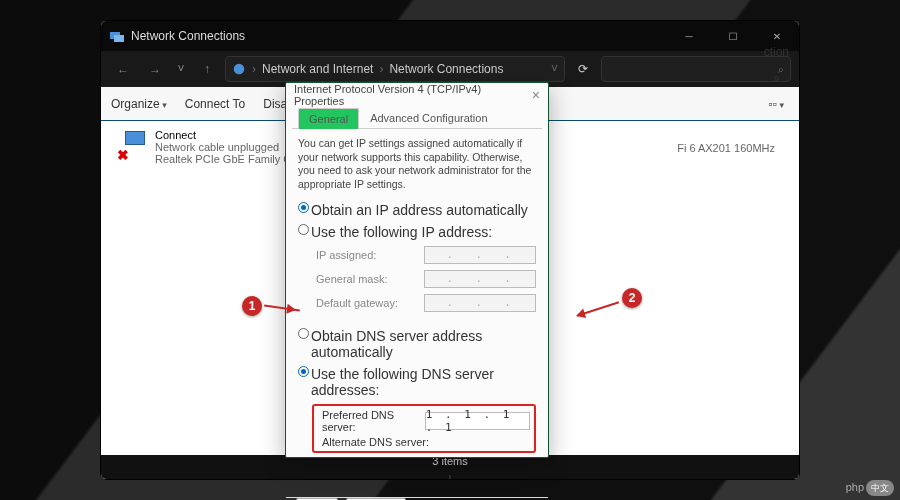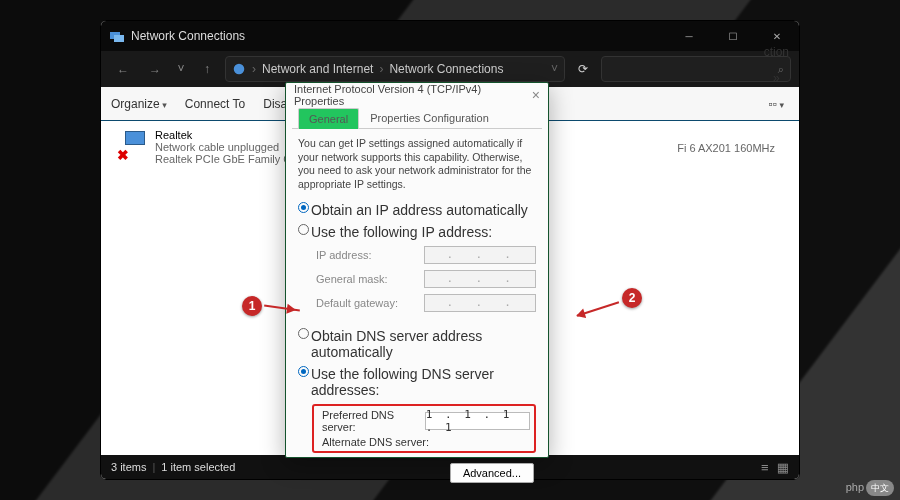--- a/index.html
+++ b/index.html
@@ -39,21 +39,21 @@
 .content { flex: 1; background: #fff; position: relative; padding: 8px 14px; }
 .conn-row { display: flex; gap: 6px; align-items: flex-start; font-size: 11px; color: #333; }
 .conn-icon { width: 34px; height: 30px; position: relative; }
 .conn-icon .pc { width: 20px; height: 14px; background: #4a90d9; border: 1px solid #2a5a8a; position: absolute; top: 2px; left: 10px; }
 .conn-icon .x { position: absolute; top: 18px; left: 2px; color: #d00; font-weight: bold; font-size: 14px; }
 .conn-info .title { color: #000; }
 .conn-info .sub { color: #666; }
 .wifi-label { position: absolute; top: 21px; right: 24px; font-size: 11px; color: #666; }
 
 .statusbar { height: 24px; background: #111; color: #ddd; font-size: 11px; display: flex;
-  align-items: center; padding: 0 10px; gap: 6px; }
+  align-items: center; padding: 0 10px; gap: 6px; flex-direction: column; }
 .statusbar .divider { color: #555; }
 .statusbar .right { margin-left: auto; display: flex; gap: 8px; color: #888; font-size: 13px; }
 
 
 .dialog { position: absolute; top: 82px; left: 285px; width: 264px; height: 376px;
   background: #fbfbfb; border: 1px solid #14532d; border-radius: 2px; box-shadow: 0 6px 24px rgba(0,0,0,0.3);
   display: flex; flex-direction: column; font-size: 11px; color: #333; }
 .dlg-title { height: 26px; display: flex; align-items: center; padding: 0 8px; font-size: 11px; color: #444; }
 .dlg-title .x { margin-left: auto; color: #888; font-size: 14px; }
 .dlg-tabs { display: flex; padding-left: 6px; border-bottom: 1px solid #ccc; margin: 0 6px; }
@@ -141,21 +141,21 @@
     </div>
   </div>
 
   <div class="content">
     <div class="conn-row">
       <div class="conn-icon">
         <div class="pc"></div>
           <div class="x">✖</div>
       </div>
       <div class="conn-info">
-        <div class="title">Realtek</div>
+        <div class="title">Connect</div>
         <div class="sub">Network cable unplugged</div>
         <div class="sub">Realtek PCIe GbE Family Contr</div>
       </div>
     </div>
     <div class="wifi-label">Fi 6 AX201 160MHz</div>
   </div>
 
   <div class="statusbar">
     <span>3 items</span>
     <span class="divider">|</span>
@@ -167,35 +167,35 @@
   </div>
 </div>
 
 <div class="dialog">
   <div class="dlg-title">
     <span>Internet Protocol Version 4 (TCP/IPv4) Properties</span>
     <span class="x">×</span>
   </div>
   <div class="dlg-tabs">
     <div class="dlg-tab active">General</div>
-    <div class="dlg-tab">Properties Configuration</div>
+    <div class="dlg-tab">Advanced Configuration</div>
   </div>
   <div class="dlg-body">
     <div class="dlg-desc">You can get IP settings assigned automatically if your network supports this capability. Otherwise, you need to ask your network administrator for the appropriate IP settings.</div>
 
     <div class="radio-row">
       <span class="radio checked"></span>
       <span>Obtain an IP address automatically</span>
     </div>
     <div class="radio-row">
       <span class="radio"></span>
       <span>Use the following IP address:</span>
     </div>
     <div class="field-row">
-        <span class="lbl">IP address:</span>
+        <span class="lbl">IP assigned:</span>
         <div class="ip-input disabled">.&nbsp;&nbsp;.&nbsp;&nbsp;.</div>
       </div>
     <div class="field-row">
         <span class="lbl">General mask:</span>
         <div class="ip-input disabled">.&nbsp;&nbsp;.&nbsp;&nbsp;.</div>
       </div>
     <div class="field-row">
         <span class="lbl">Default gateway:</span>
         <div class="ip-input disabled">.&nbsp;&nbsp;.&nbsp;&nbsp;.</div>
       </div>
@@ -212,23 +212,20 @@
     <div class="dns-box">
       <div class="field-row enabled" style="padding-left:4px">
           <span class="lbl">Preferred DNS server:</span>
           <div class="ip-input">1 . 1 . 1 . 1</div>
         </div>
       <div class="field-row enabled" style="padding-left:4px;margin-top:3px">
           <span class="lbl">Alternate DNS server:</span>
         </div>
     </div>
 
-    <div class="adv-row">
-      <button class="dlg-btn">Advanced...</button>
-    </div>
   </div>
   <div class="dlg-footer">
     <button class="dlg-btn">OK</button>
     <button class="dlg-btn">Cancel</button>
   </div>
 </div>
 
 <div class="badge" style="top:296px;left:242px">1</div>
 <div class="arrow" style="top:307px;left:264px;width:36px;transform:rotate(8deg)"></div>
 <div class="badge" style="top:288px;left:622px">2</div>

